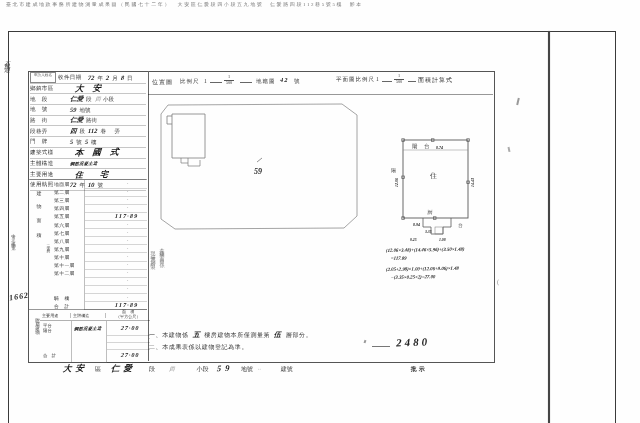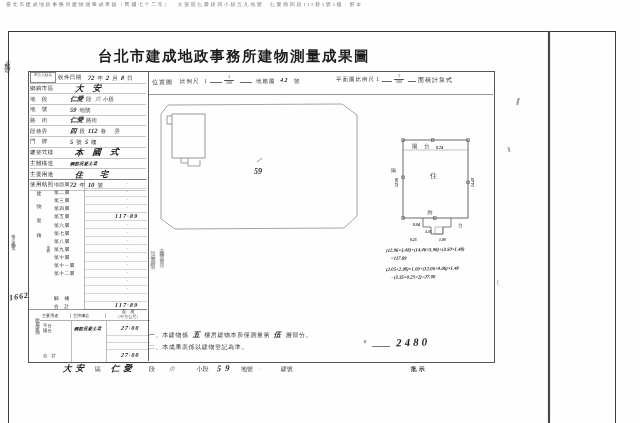--- a/index.html
+++ b/index.html
@@ -133,21 +133,20 @@
   <div class="abs caption">臺北市建成地政事務所建物測量成果圖（民國七十二年）　大安區仁愛段四小段五九地號　仁愛路四段112巷5號5樓　影本</div>
 
   <div class="abs frame"></div>
   <div class="abs fold"></div>
   <div class="abs speck1"></div>
   <div class="abs speck2"></div>
   <div class="abs stray-paren">(</div>
 
   <div class="abs margin-hand">石民通</div>
 
-  <div class="abs title">台北市建成地政事務所建物測量成果圖</div>
 
   <div class="abs table-frame"></div>
   <div class="abs leftcol-border"></div>
 
   <div class="abs header-strip">
     <span class="hs-item" style="left:4px;font-size:6px;">位置圖</span>
     <span class="hs-item" style="left:32px;">比例尺</span>
     <span class="hs-item" style="left:56px;">1</span>
     <span class="dashseg" style="left:62px;top:10px;width:12px;"></span>
     <span class="frac" style="left:76px;top:3px;">

